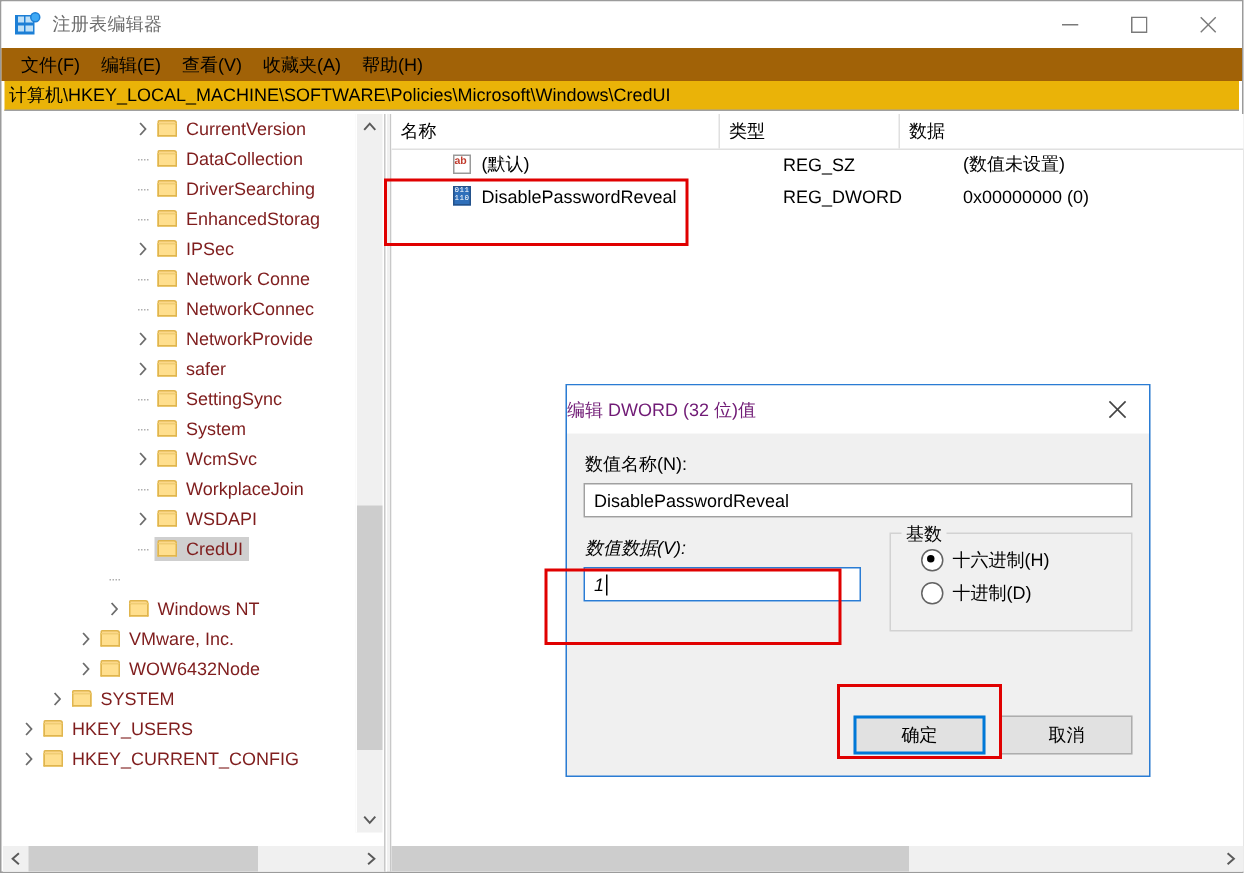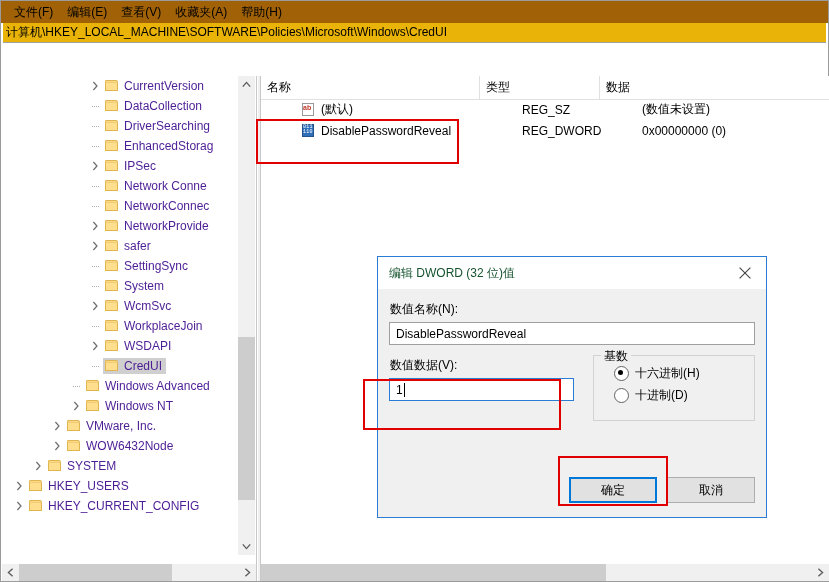--- a/index.html
+++ b/index.html
@@ -184,21 +184,21 @@
     box-sizing: border-box;
   }
   .folder .front {
     position: absolute; left: 1px; top: 3px;
     width: 13px; height: 9px;
     background: #ffdf8e;
     border: 1px solid #e0b54e;
     border-top-color: #f0cd74;
     box-sizing: border-box;
   }
-  .tree-label { color: #4c1d95; }
+  .tree-label { color: #7f1d1d; }
 
   
   .vscroll {
     position: absolute;
     right: 1px; top: 0;
     width: 17px; height: 479px;
     background: #f0f0f0;
     border-left: 1px solid #ffffff;
   }
   .vscroll .arrow {
@@ -307,23 +307,22 @@
     z-index: 50;
     font-size: 12px;
   }
   .dlg-title {
     height: 32px;
     background: #ffffff;
     display: flex; align-items: center;
     position: relative;
   }
   .dlg-title .t {
-    margin-left: 11px;
-    font-size: 12px;
-    color: #14532d;
+    font-size: 12px;
+    color: #701a75;
   }
   .dlg-close {
     position: absolute; right: 0; top: 0;
     width: 42px; height: 31px;
     display: flex; align-items: center; justify-content: center;
     color: #444;
   }
   .dlg-body { padding: 8px 11px 0 11px; }
   .field-label { margin: 4px 0 4px 1px; }
   .txtinput {
@@ -337,21 +336,21 @@
   }
   .txtinput.focused { border: 1px solid #2a7cd4; }
   .caret {
     display: inline-block;
     width: 1px; height: 14px;
     background: #000;
     margin-left: 1px;
     vertical-align: middle;
   }
   .two-col { display: flex; margin-top: 2px; }
-  .col-left { width: 185px; }
+  .col-left { width: 185px; font-style: italic; }
   .col-right { flex: 1; margin-left: 19px; }
   .groupbox {
     border: 1px solid #d2d2d2;
     padding: 6px 9px 9px 9px;
     position: relative;
     margin-top: 8px;
     height: 66px;
     box-sizing: border-box;
   }
   .groupbox > .legend {
@@ -392,20 +391,50 @@
   }
   .btn.default {
     border: 2px solid #0078d7;
   }
 </style>
 </head>
 <body>
 
 <div id="app-window">
 
+  <div class="titlebar">
+    <div class="title-icon">
+      <div class="grid">
+          <i></i>
+          <i></i>
+          <i></i>
+          <i></i>
+        </div>
+      <div class="gear"></div>
+    </div>
+    <div class="title-text">注册表编辑器</div>
+    <div class="win-buttons">
+      <div class="win-btn">
+        <svg width="11" height="11" viewBox="0 0 11 11">
+            <line x1="0" y1="5.5" x2="11" y2="5.5" stroke="#7a7a7a" stroke-width="1"></line>
+          </svg>
+      </div>
+      <div class="win-btn">
+        <svg width="11" height="11" viewBox="0 0 11 11">
+            <rect x="0.5" y="0.5" width="10" height="10" fill="none" stroke="#7a7a7a" stroke-width="1"></rect>
+          </svg>
+      </div>
+      <div class="win-btn close">
+        <svg width="11" height="11" viewBox="0 0 11 11">
+            <line x1="0.5" y1="0.5" x2="10.5" y2="10.5" stroke="#7a7a7a" stroke-width="1"></line>
+            <line x1="10.5" y1="0.5" x2="0.5" y2="10.5" stroke="#7a7a7a" stroke-width="1"></line>
+          </svg>
+      </div>
+    </div>
+  </div>
 
   <div class="menubar">
     <div class="menu-item">文件(F)</div>
     <div class="menu-item">编辑(E)</div>
     <div class="menu-item">查看(V)</div>
     <div class="menu-item">收藏夹(A)</div>
     <div class="menu-item">帮助(H)</div>
   </div>
 
   <div class="addressbar">
@@ -601,27 +630,20 @@
               <span class="folder">
                 <span class="back"></span>
                 <span class="front"></span>
               </span>
               <span class="tree-label">CredUI</span>
             </span>
           </div>
           <div class="tree-row">
             <span style="width: 66px; flex: 0 0 auto;"></span>
             <span class="chev dots"></span>
-            <span class="hit">
-              <span class="folder">
-                <span class="back"></span>
-                <span class="front"></span>
-              </span>
-              <span class="tree-label">Windows Advanced</span>
-            </span>
           </div>
           <div class="tree-row">
             <span style="width: 66px; flex: 0 0 auto;"></span>
             <span class="chev">
               <svg width="7" height="10" viewBox="0 0 7 10">
                 <polyline points="1.4,1 5,5 1.4,9" fill="none" stroke="#6d6d6d" stroke-width="1.2"></polyline>
               </svg>
             </span>
             <span class="hit">
               <span class="folder">

